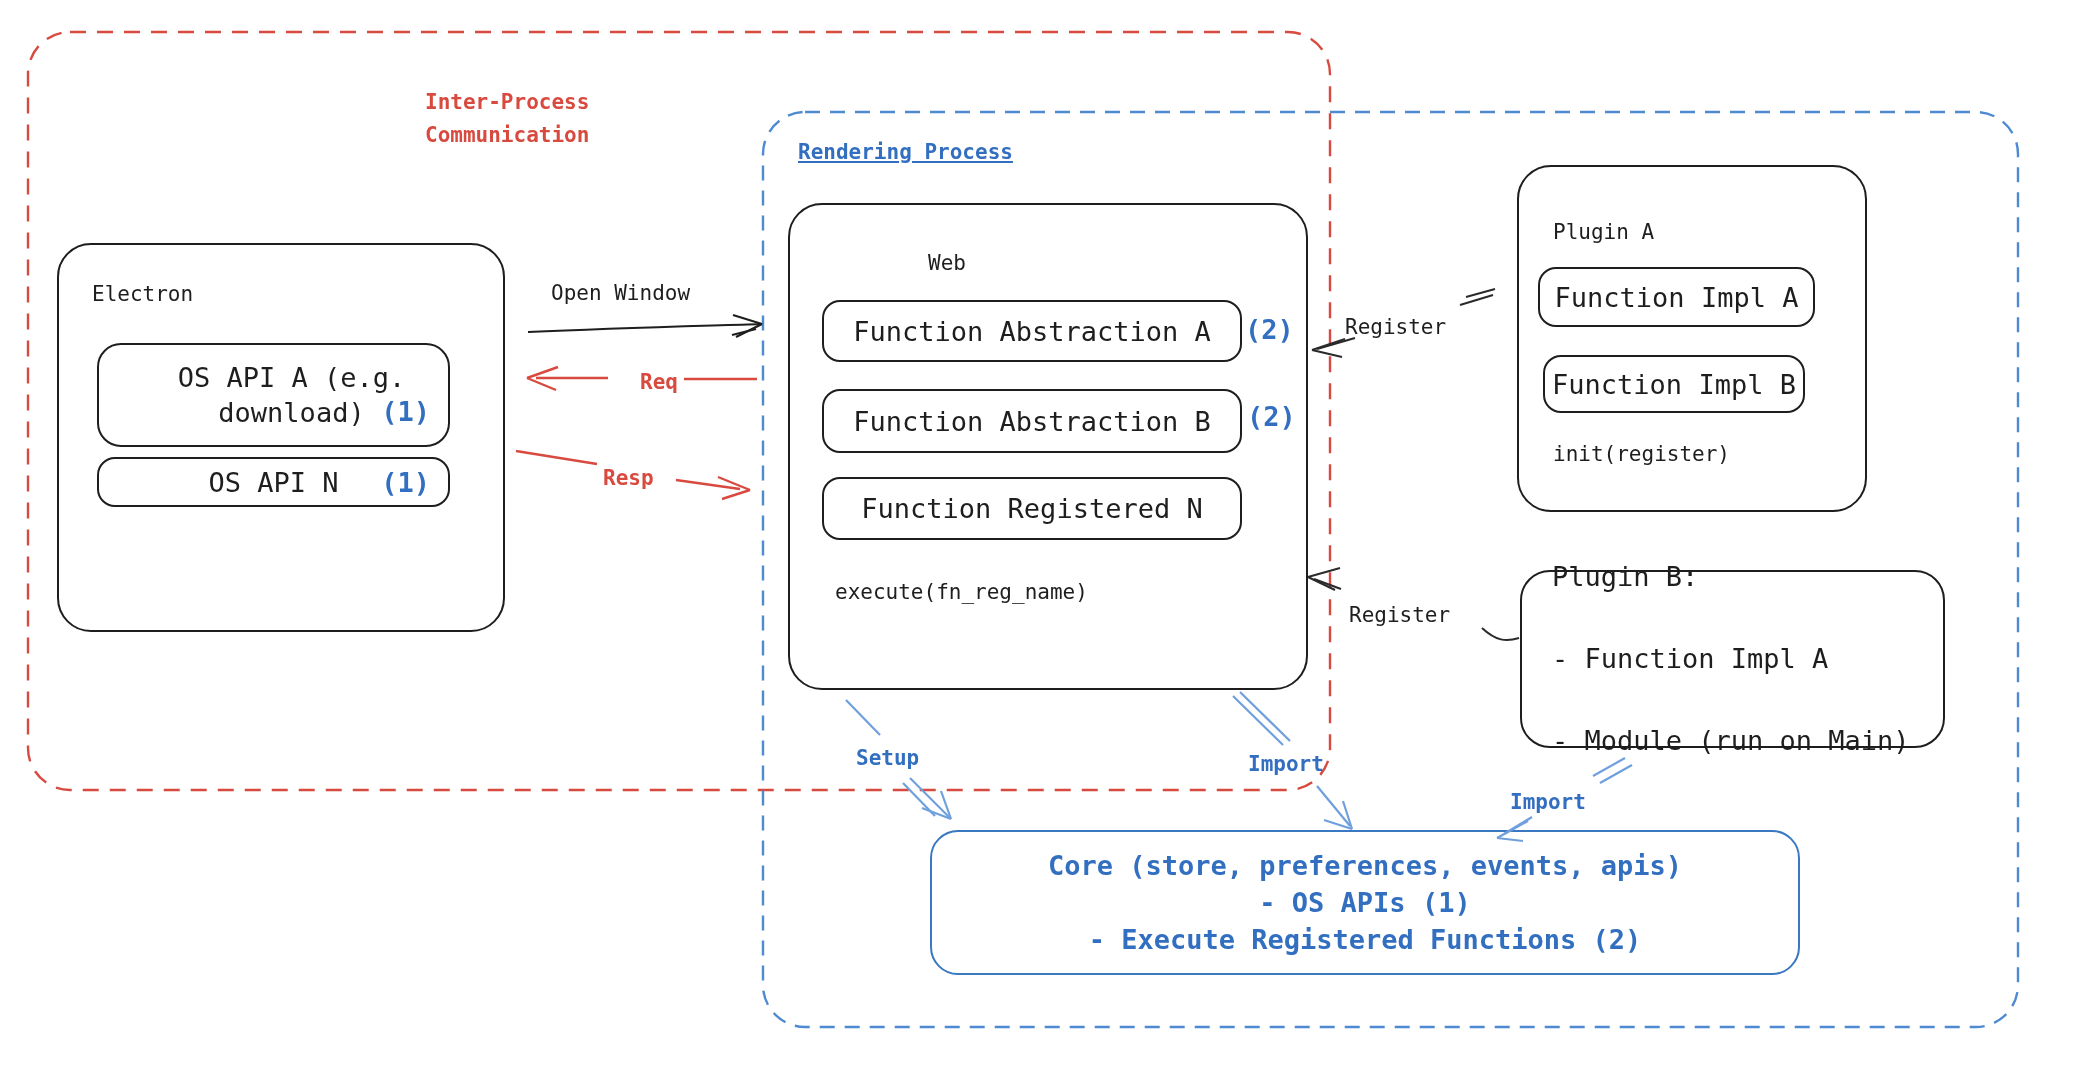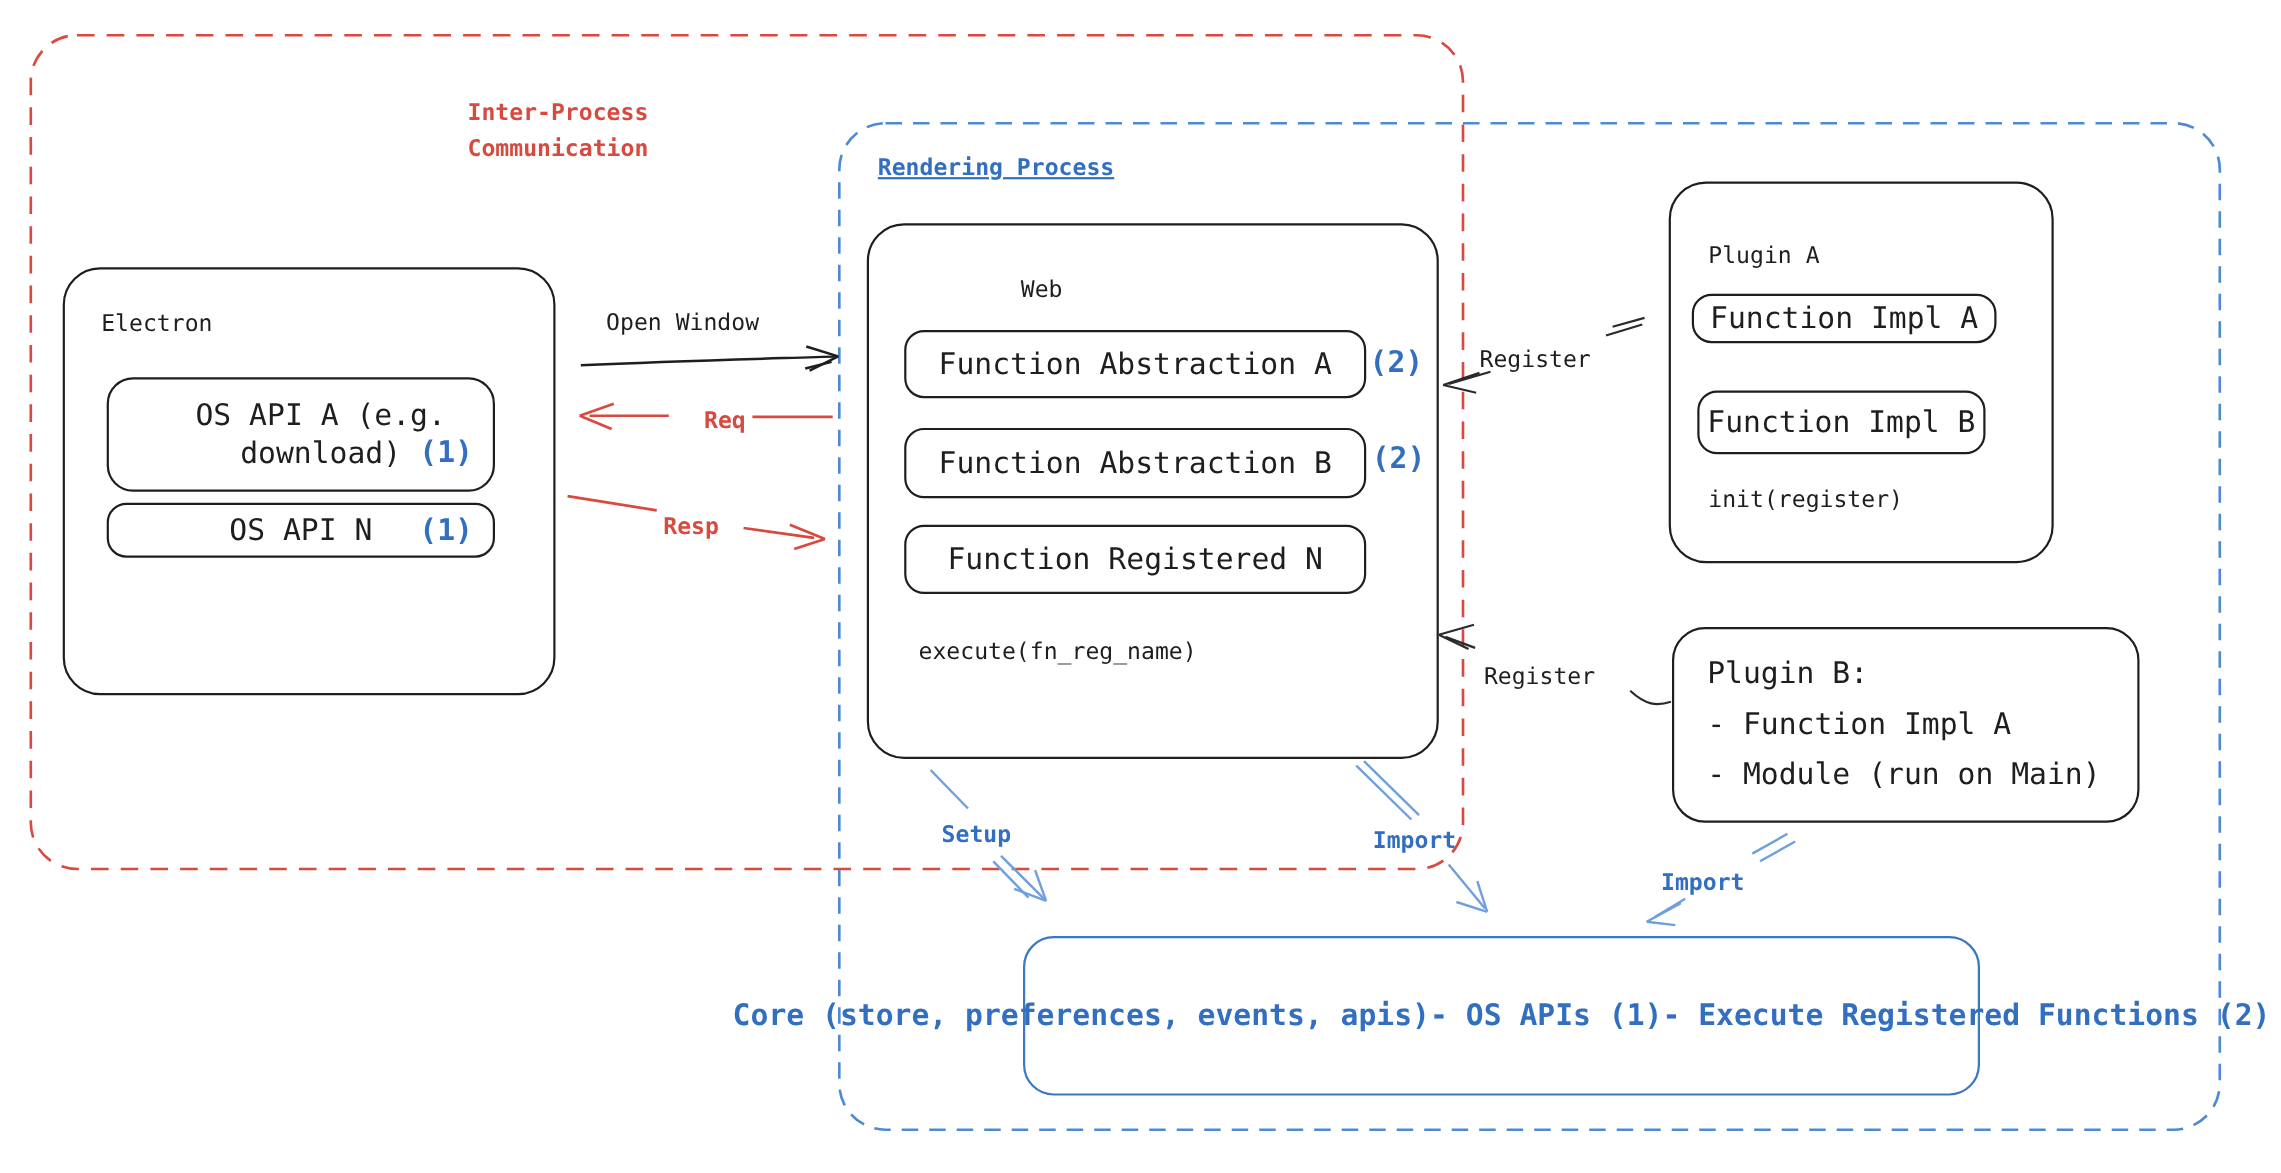--- a/index.html
+++ b/index.html
@@ -21,30 +21,31 @@
   .lbl { position:absolute; font-size:21px; line-height:33px; white-space:pre; z-index:10; }
   .bold { font-weight:bold; }
   .red  { color:#d84a3f; }
   .blue { color:#336fc0; }
   .badge { position:absolute; font-size:27px; font-weight:bold; color:#336fc0; z-index:10; white-space:pre; }
   .oslines { position:absolute; inset:0; display:flex; flex-direction:column;
     align-items:center; justify-content:center; font-size:27px; line-height:35px;padding-left:36px; }
   .corebox {
     position:absolute; left:930px; top:830px; width:870px; height:145px;
     border:2.5px solid #3a78c2; border-radius:28px; box-sizing:border-box;
-    background:#ffffff; z-index:2; display:flex; flex-direction:row;
+    background:#ffffff; z-index:2; display:flex; flex-direction:column;
     align-items:center; justify-content:center; font-size:27px; line-height:37px;
-    color:#336fc0; font-weight:bold; text-align:right; white-space:pre;margin-top:21px;
+    color:#336fc0; font-weight:bold; text-align:right; white-space:pre;
   }
   .pluginb-lines {
     position:absolute; left:1520px; top:570px; width:425px; height:178px;
     border:2.2px solid #1e1e1e; border-radius:30px; box-sizing:border-box;
     background:#ffffff; z-index:2; display:flex; flex-direction:column;
     justify-content:center; padding-left:30px; font-size:27px; line-height:46px;
     white-space:pre;
+    gap:36px;
   }
   svg.overlay { position:absolute; left:0; top:0; z-index:5; pointer-events:none; }
 </style>
 </head>
 <body>
 
 <div class="canvas">
 
   <svg class="overlay" width="2074" height="1066" viewBox="0 0 2074 1066">
 
@@ -153,21 +154,21 @@
     <span>Function Registered N</span>
   </div>
 
   <div class="lbl" style="left:835px; top:576px;">execute(fn_reg_name)</div>
 
   <div class="lbl" style="left:1345px; top:311px;">Register</div>
   <div class="lbl" style="left:1349px; top:599px;">Register</div>
 
   <div class="box" style="left:1517px; top:165px; width:350px; height:347px;"></div>
   <div class="lbl" style="left:1553px; top:216px;">Plugin A</div>
-  <div class="innerbox" style="left:1538px; top:267px; width:277px; height:45px;">
+  <div class="innerbox" style="left:1538px; top:267px; width:277px; height:60px;">
     <span>Function Impl A</span>
   </div>
   <div class="innerbox" style="left:1543px; top:355px; width:262px; height:58px;align-items:center;">
     <span>Function Impl B</span>
   </div>
   <div class="lbl" style="left:1553px; top:438px;">init(register)</div>
 
   <div class="pluginb-lines">
     <span>Plugin B:</span>
     <span>- Function Impl A</span>

